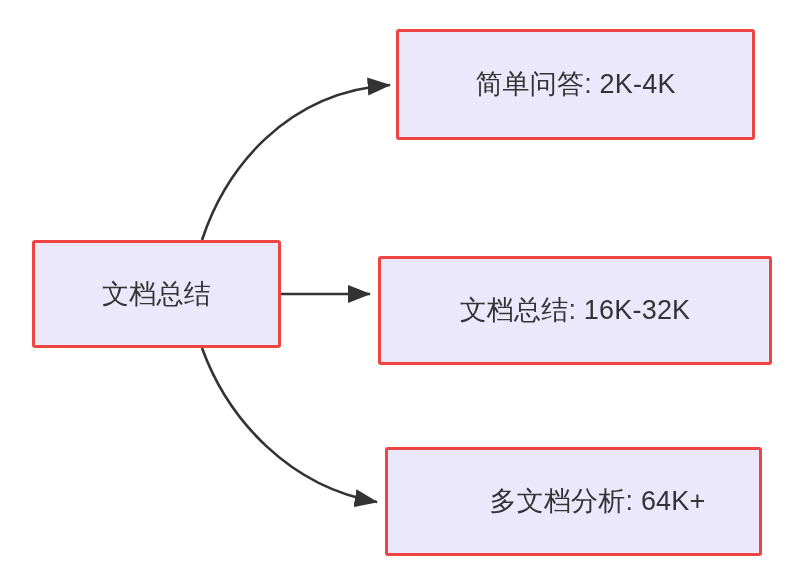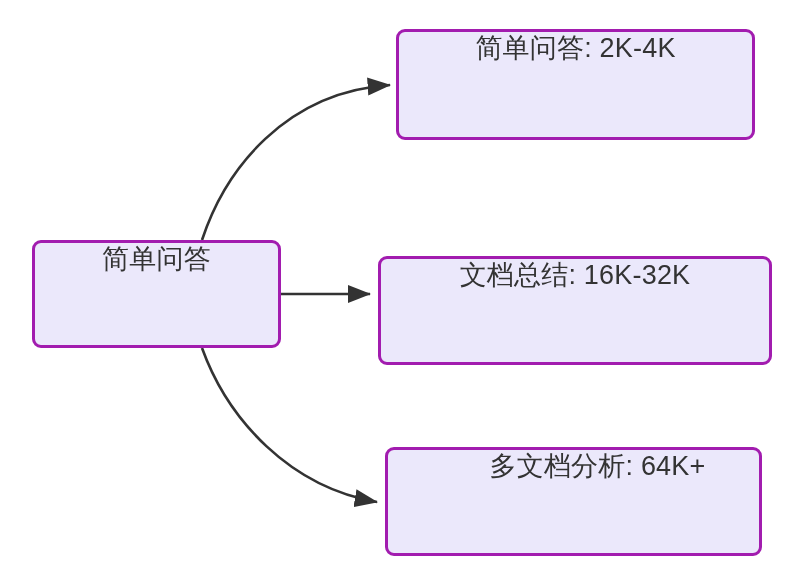--- a/index.html
+++ b/index.html
@@ -22,24 +22,24 @@
     left: 0;
     top: 0;
     width: 787px;
     height: 572px;
     pointer-events: none;
   }
   .node {
     position: absolute;
     box-sizing: border-box;
     background: #ebe8fb;
-    border: 3px solid #a21caf;
-    border-radius: 9px;
+    border: 3px solid #ef4444;
+    border-radius: 3px;
     display: flex;
-    align-items: flex-start;
+    align-items: center;
     justify-content: center;
     z-index: 2;
   }
   .node-label {
     color: #333333;
     font-size: 27px;
     line-height: 1.2;
     white-space: nowrap;
     letter-spacing: 0.2px;
   }
@@ -82,21 +82,21 @@
     </defs>
 
     <path d="M 202,240 C 225,170 285,92 390,85" fill="none" stroke="#333333" stroke-width="2.6" marker-end="url(#arrowhead)"></path>
 
     <path d="M 281,294 L 370,294" fill="none" stroke="#333333" stroke-width="2.6" marker-end="url(#arrowhead)"></path>
 
     <path d="M 202,348 C 228,420 290,487 377,502" fill="none" stroke="#333333" stroke-width="2.6" marker-end="url(#arrowhead)"></path>
   </svg>
 
   <div class="node" id="node-root">
-    <span class="node-label">简单问答</span>
+    <span class="node-label">文档总结</span>
   </div>
 
   <div class="node" id="node-simple-qa">
     <span class="node-label">简单问答: 2K-4K</span>
   </div>
 
   <div class="node" id="node-doc-summary">
     <span class="node-label">文档总结: 16K-32K</span>
   </div>
 

